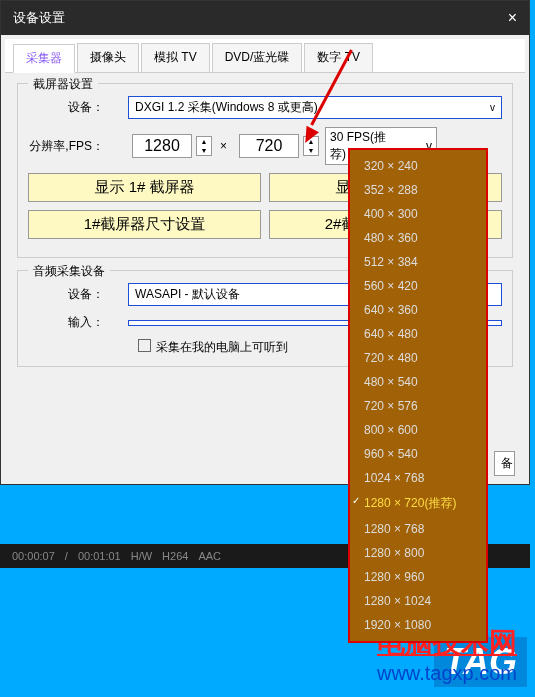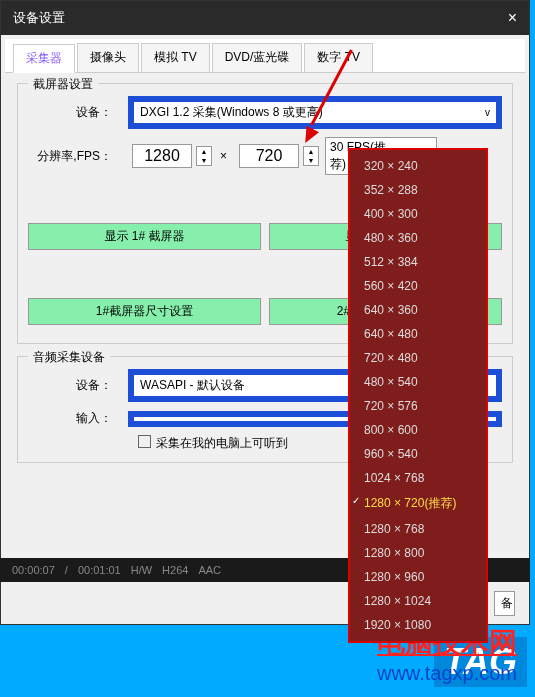--- a/index.html
+++ b/index.html
@@ -1,49 +1,49 @@
 <!DOCTYPE html>
 <html><head>
   <meta charset="utf-8">
   <style>
     * { margin: 0; padding: 0; box-sizing: border-box; font-family: "Microsoft YaHei", sans-serif; }
     body { background: #00aaff; width: 535px; height: 697px; position: relative; overflow: hidden; }
-    .window { position: absolute; top: 0; left: 0; width: 530px; height: 625px; background: #f0f0f0; border: 1px solid #333; }
+    .window { position: absolute; top: 0; left: 0; width: 530px; height: 485px; background: #f0f0f0; border: 1px solid #333; }
     .titlebar { background: #2a2a2a; color: #fff; padding: 8px 12px; display: flex; justify-content: space-between; align-items: center; font-size: 13px; }
     .close-x { color: #fff; font-size: 16px; cursor: pointer; }
     .tabs { display: flex; border-bottom: 1px solid #ccc; background: #fff; padding: 4px 8px 0 8px; margin: 4px 4px 0 4px; }
     .tab { padding: 5px 12px; font-size: 12px; border: 1px solid #ccc; border-bottom: none; margin-right: 2px; background: #f5f5f5; cursor: pointer; }
     .tab.active { color: #8b5cf6; background: #fff; border-bottom: 1px solid #fff; position: relative; top: 1px; }
     .content { padding: 10px 16px; font-size: 12px; }
     .fieldset { border: 1px solid #ccc; padding: 12px 10px 10px 10px; margin-bottom: 12px; position: relative; }
     .legend { position: absolute; top: -8px; left: 10px; background: #f0f0f0; padding: 0 5px; font-size: 12px; }
     .row { display: flex; align-items: center; margin-bottom: 8px; }
-    .label { text-align: right; width: 100px; padding-right: 16px; font-size: 12px; }
-    .select { flex: 1; border: 6px solid #1d4ed8; padding: 2px 6px; font-size: 12px; background: #fff; display: flex; justify-content: space-between; align-items: center; }
+    .label { text-align: right; width: 100px; padding-right: 24px; font-size: 12px; }
+    .select { flex: 1; border: 1px solid #1d4ed8; padding: 2px 6px; font-size: 12px; background: #fff; display: flex; justify-content: space-between; align-items: center; }
     .select .chev { font-size: 10px; }
     .input-num { width: 60px; border: 1px solid #999; padding: 2px 6px; font-size: 16px; text-align: center; margin: 0 4px; }
     .spin { width: 16px; height: 20px; border: 1px solid #999; display: flex; flex-direction: column; font-size: 7px; line-height: 9px; text-align: center; background: #fff; }
     .spin div { flex: 1; cursor: pointer; }
     .x-sep { margin: 0 8px; }
     .btn-row { display: flex; gap: 8px; margin-bottom: 8px; }
-    .btn { flex: 1; border: 1px solid #999; background: #86efac; padding: 4px 8px; font-size: 12px; text-align: center; cursor: pointer; margin-top: 40px; }
+    .btn { flex: 1; border: 1px solid #999; background: #fef9c3; padding: 4px 8px; font-size: 15px; text-align: center; cursor: pointer; }
     .chk-row { display: flex; padding-left: 110px; margin-top: 6px; }
     .chk { width: 13px; height: 13px; border: 1px solid #666; margin-right: 5px; }
     .btm-buttons { position: absolute; bottom: 8px; right: 14px; display: flex; gap: 6px; }
     .btm-btn { border: 1px solid #999; background: #fff; padding: 3px 10px; font-size: 12px; cursor: pointer; }
     .partial-btn { border: 1px solid #999; padding: 3px 1px 3px 6px; font-size: 12px; background: #fff; }
-    .dropdown { position: absolute; top: 148px; left: 348px; width: 140px; background: #7f1d1d; border: 2px solid #d00; z-index: 10; padding: 4px 0; }
+    .dropdown { position: absolute; top: 148px; left: 348px; width: 140px; background: #a16207; border: 2px solid #d00; z-index: 10; padding: 4px 0; }
     .dd-item { color: #ddd; padding: 5px 14px; font-size: 12px; cursor: pointer; }
     .dd-item.selected { color: #ffdd44; position: relative; }
     .dd-check { position: absolute; left: 2px; color: #fff; font-size: 10px; }
     .arrow { position: absolute; top: 50px; left: 350px; z-index: 20; }
     .arrow-line { position: absolute; width: 3px; height: 85px; background: #d00; transform: rotate(28deg); transform-origin: top; }
     .arrow-head { position: absolute; top: 78px; left: -48px; width: 0; height: 0; border-left: 7px solid transparent; border-right: 7px solid transparent; border-top: 16px solid #d00; transform: rotate(28deg); }
     .fps-select { width: 112px; border: 1px solid #999; padding: 1px 4px; font-size: 12px; background: #fff; display: flex; justify-content: space-between; align-items: center; margin-left: 6px; gap: 28px; }
-    .dark-bar { position: absolute; top: 558px; left: 0; width: 530px; height: 24px; background: #1a1a1a; color: #888; font-size: 11px; padding: 4px 12px; display: flex; align-items: center; gap: 10px; font-family: monospace; }
+    .dark-bar { position: absolute; top: 544px; left: 0; width: 530px; height: 24px; background: #1a1a1a; color: #888; font-size: 11px; padding: 4px 12px; display: flex; align-items: center; gap: 10px; font-family: monospace; }
     .watermark { position: absolute; right: 18px; bottom: 12px; text-align: left; z-index: 5; }
     .wm-top { color: #ff2222; font-size: 28px; font-weight: bold; text-decoration: underline; }
     .wm-bot { color: #0044cc; font-size: 20px; }
     .tag-badge { position: absolute; right: 8px; bottom: 10px; background: #0088dd; color: #fff; font-size: 36px; font-weight: bold; padding: 4px 10px; font-style: italic; z-index: 4; }
   </style>
 </head>
 <body>
 
 <div class="window">
   <div class="titlebar">

